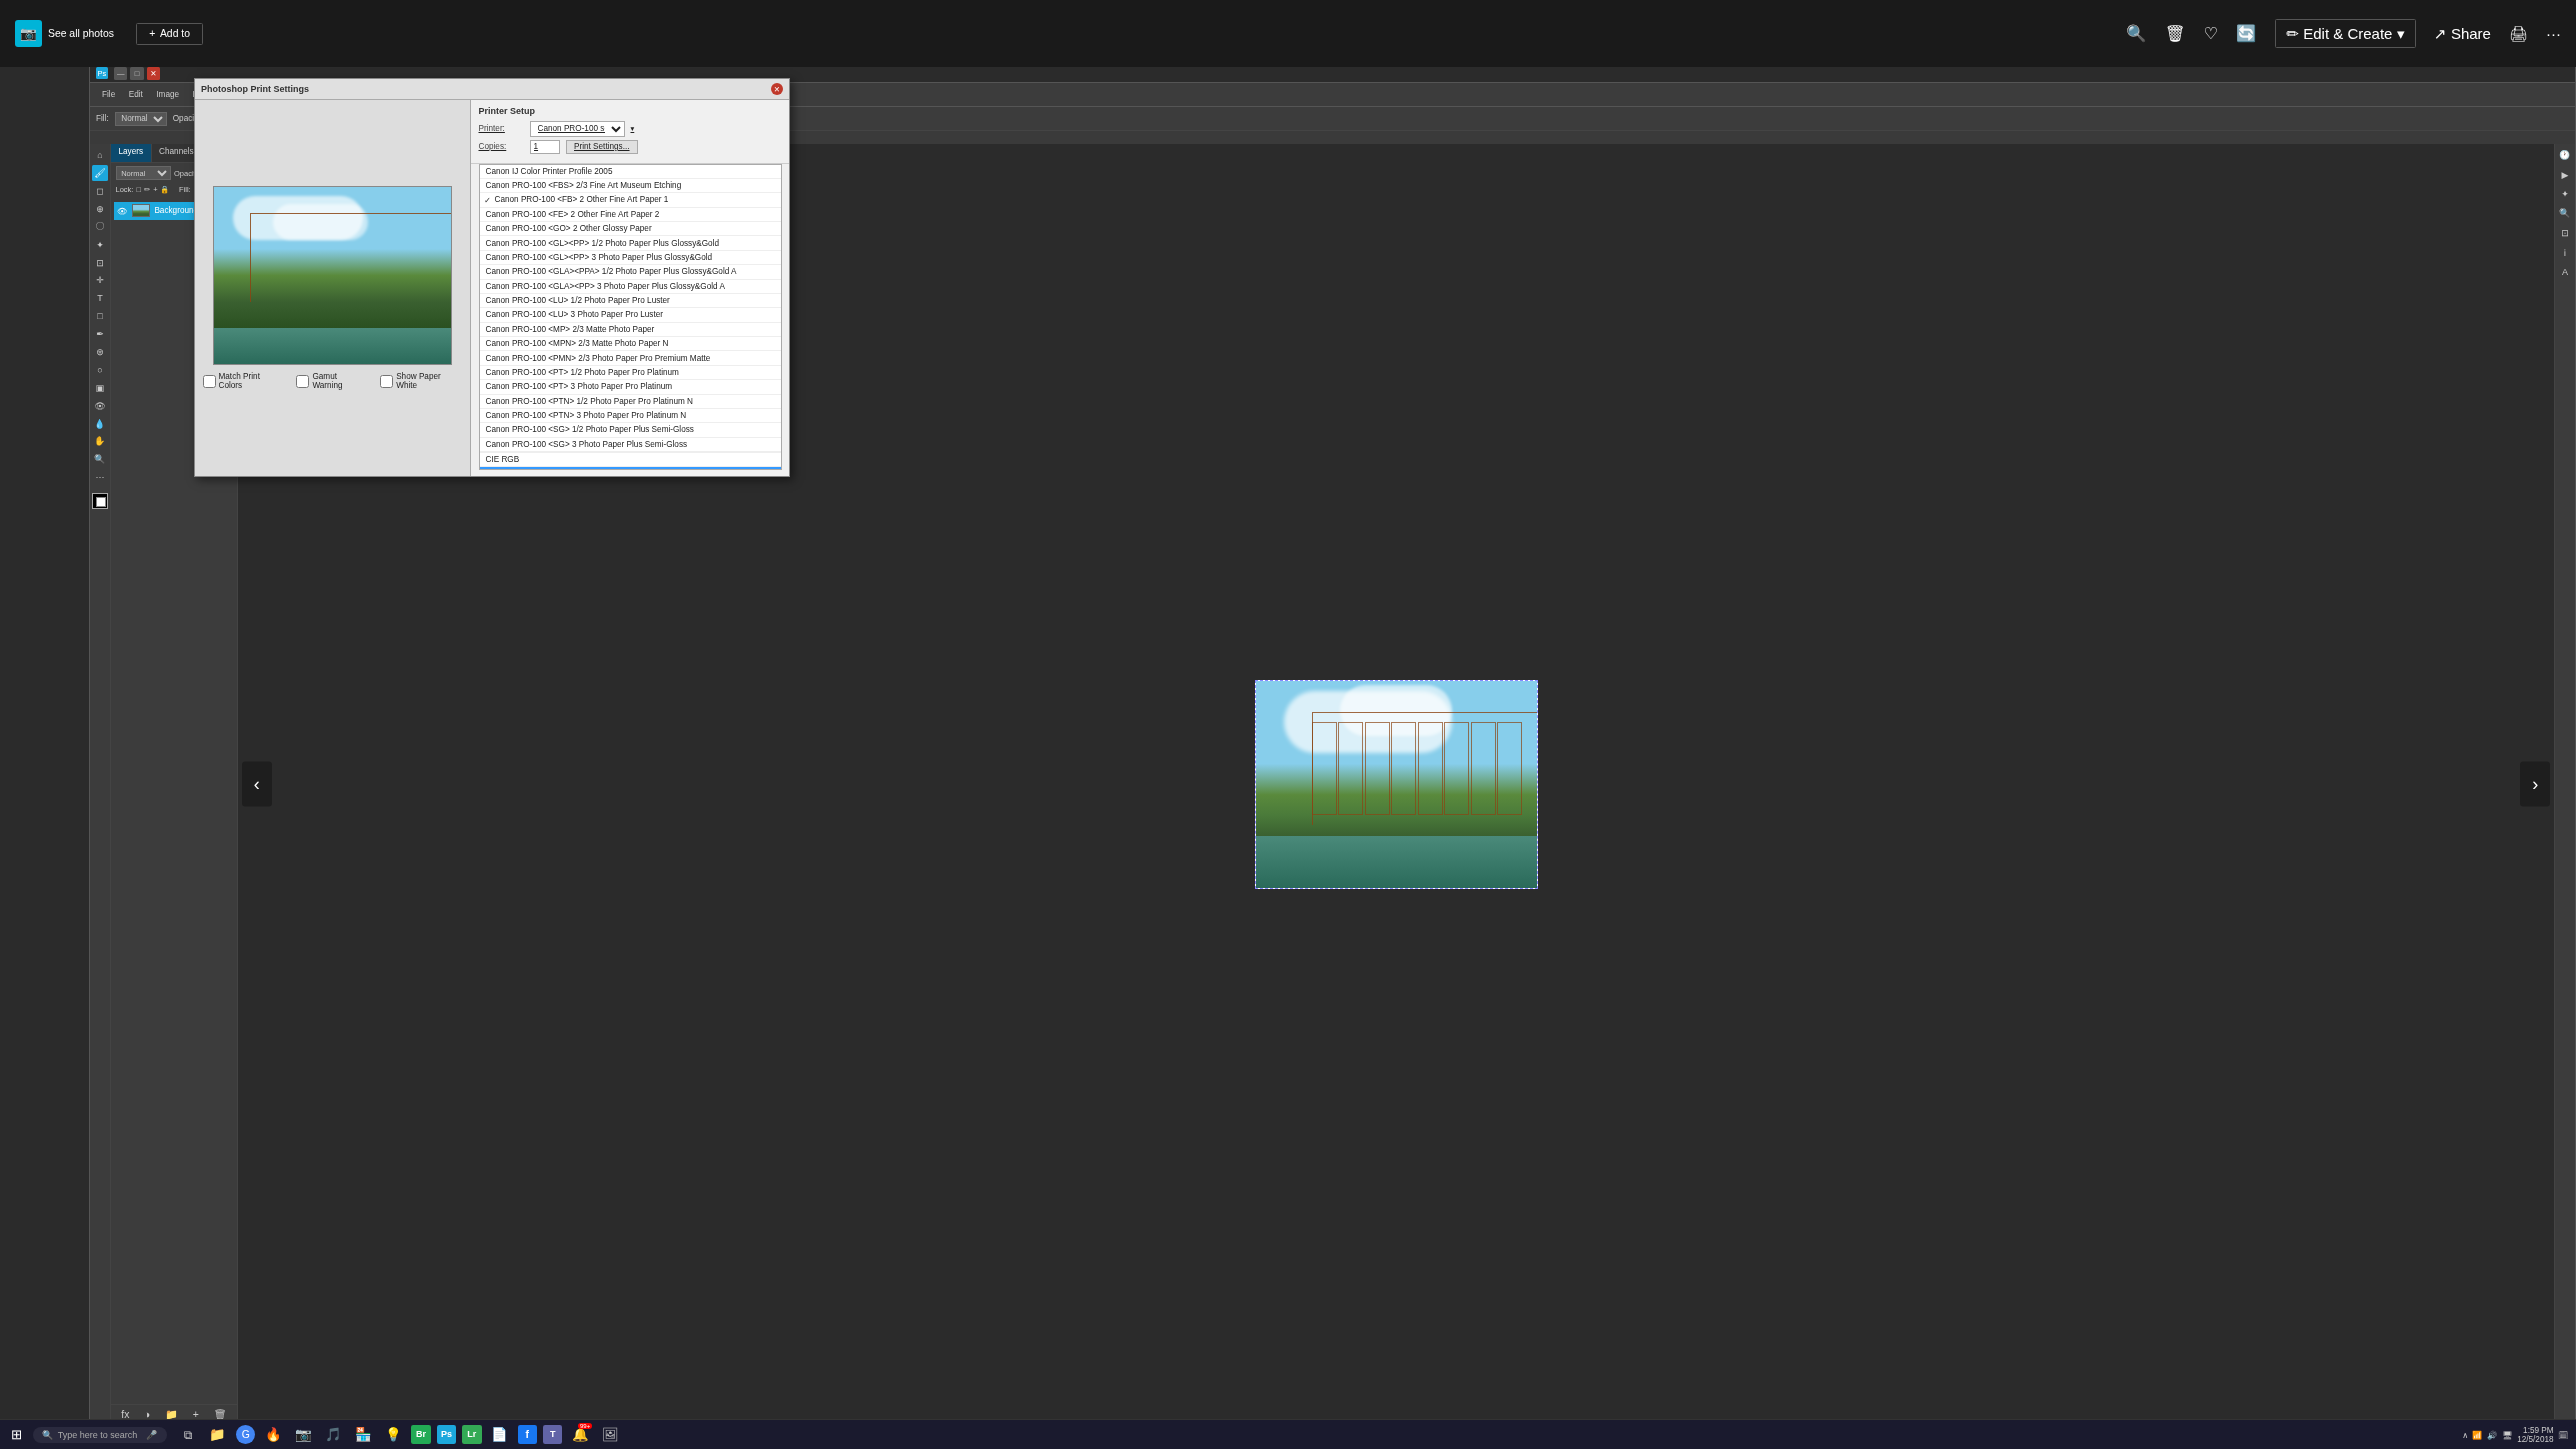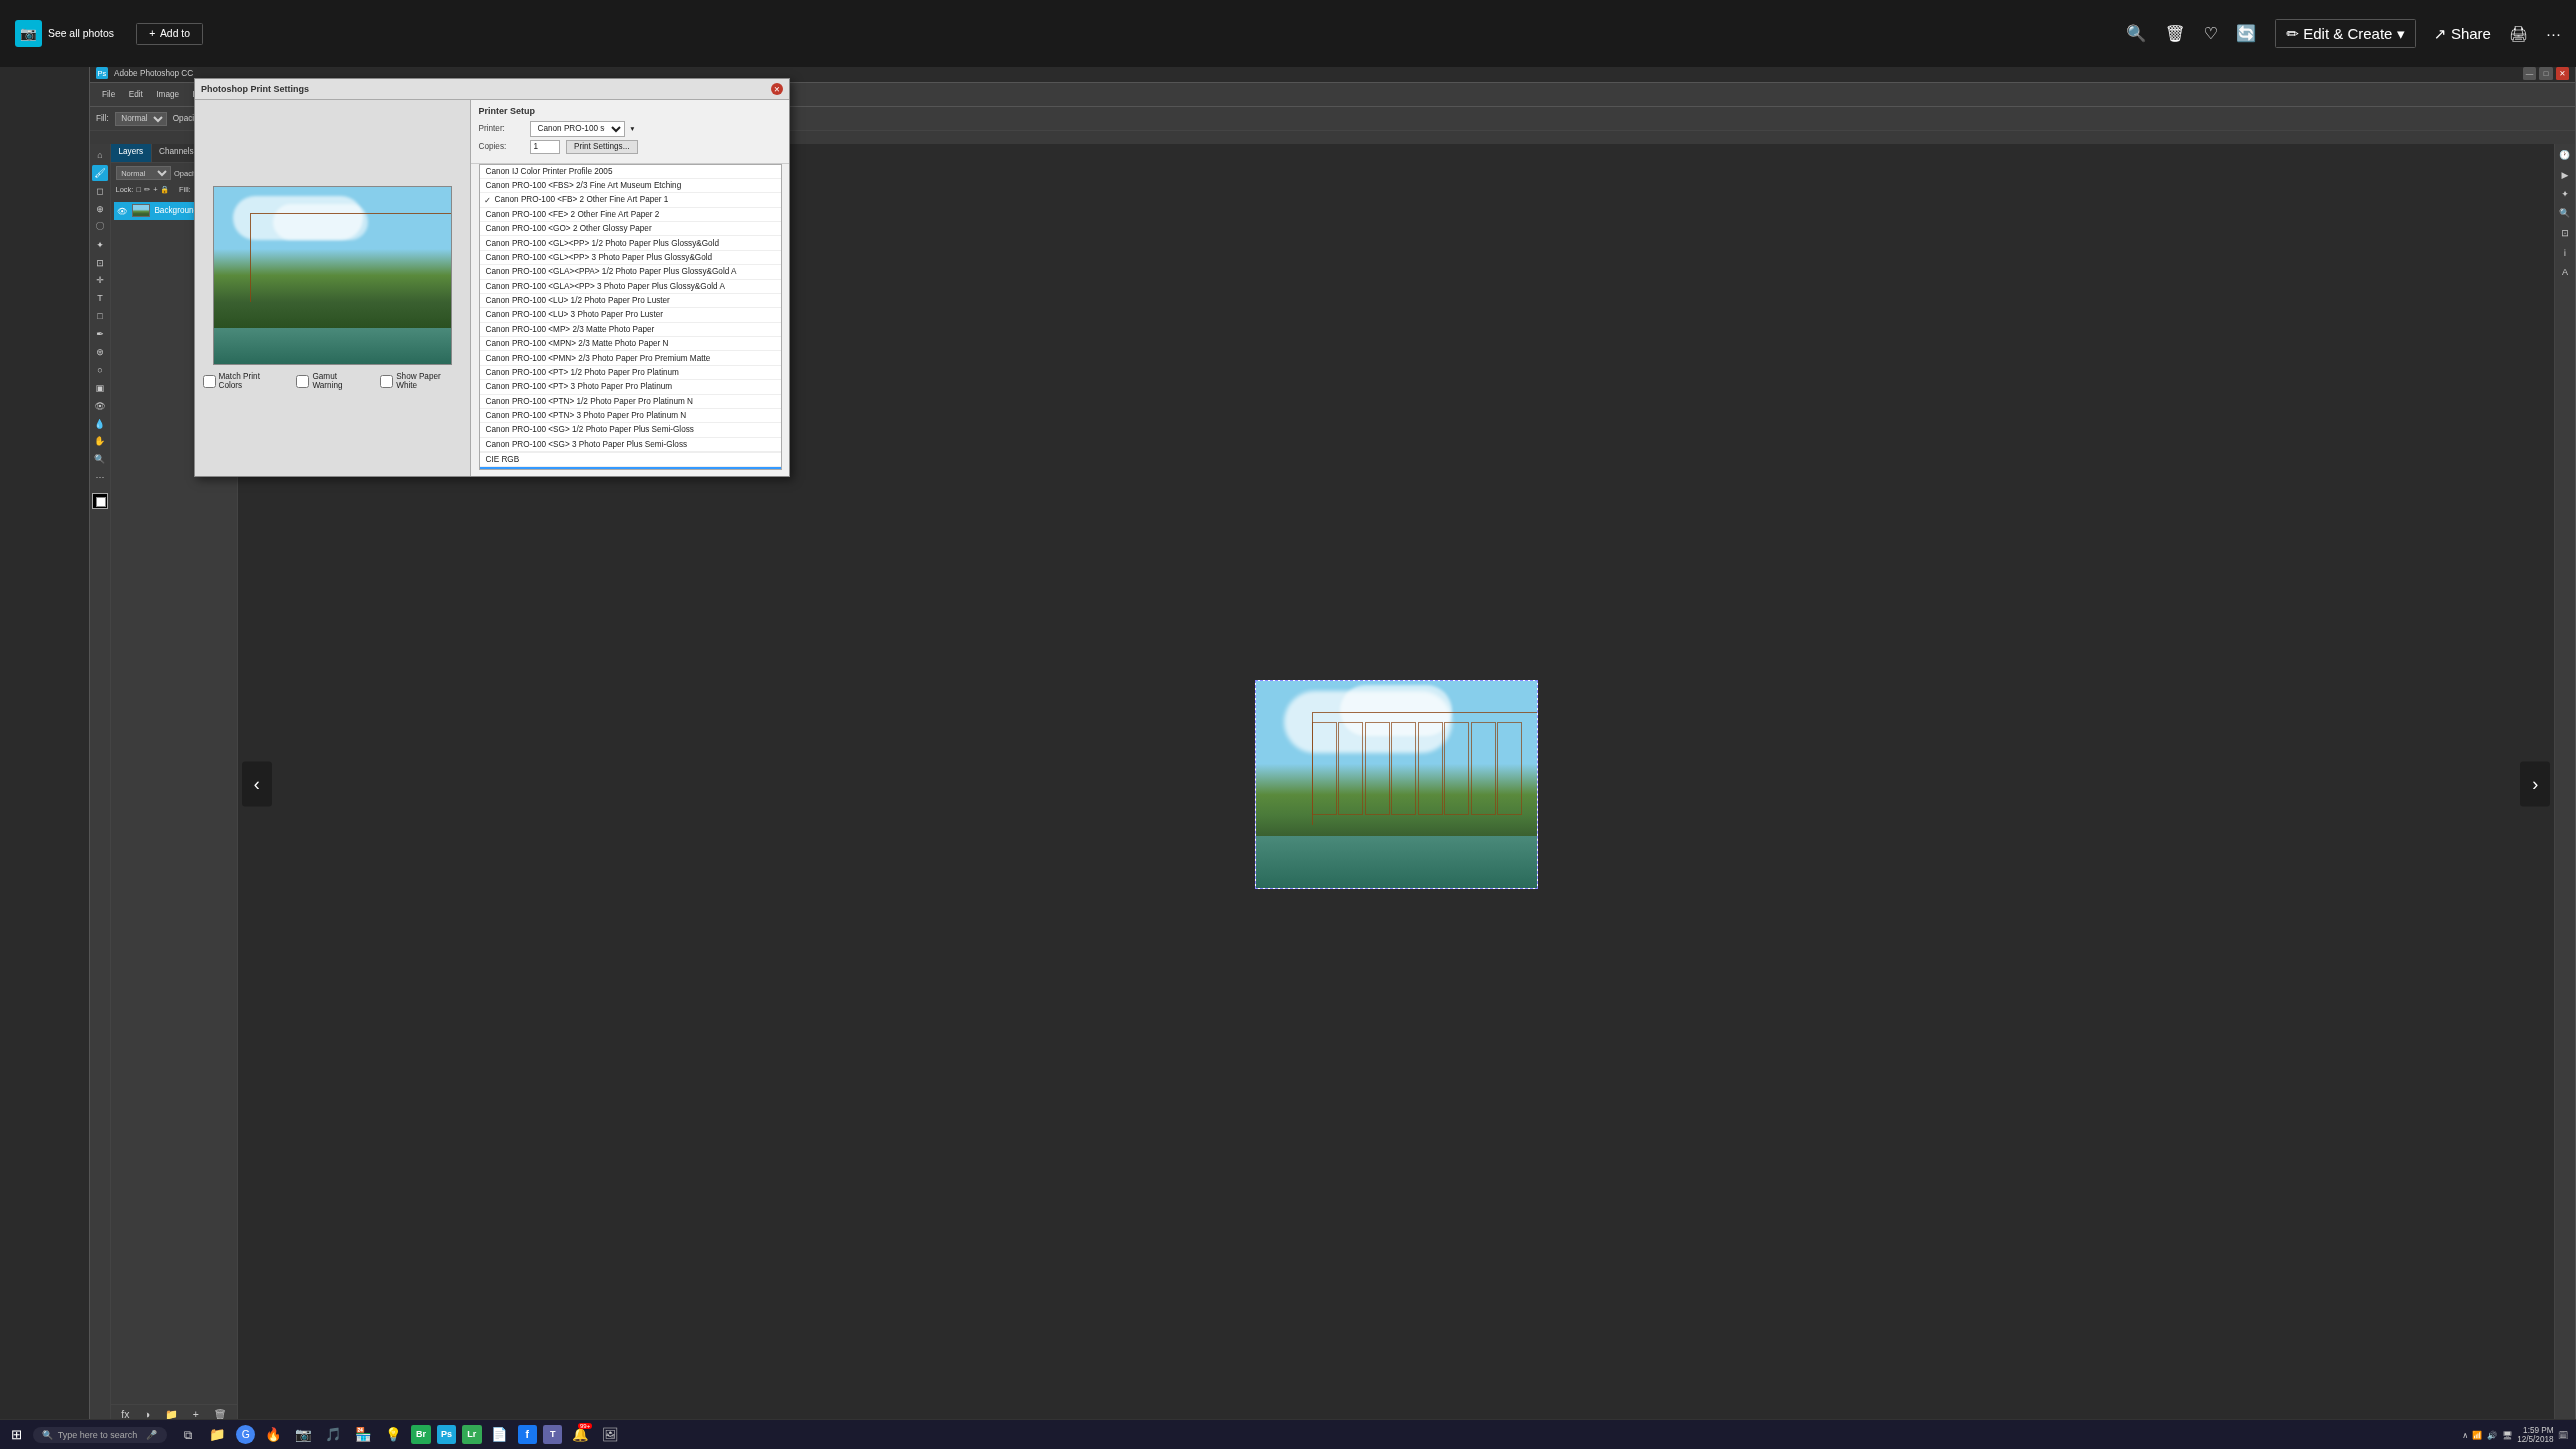--- a/index.html
+++ b/index.html
@@ -173,21 +173,21 @@
 
     
     .print-settings-right {
       flex: 1; display: flex; flex-direction: column; overflow: hidden;
     }
     .print-settings-section {
       padding: 6px 7.5px; border-bottom: 0.7px solid #ccc;
     }
     .print-settings-section-title { font-size: 9px; font-weight: bold; color: #333; margin-bottom: 4.5px; }
     .print-settings-row {
-      display: flex; align-items: center; gap: 6px; margin-bottom: 3px; font-size: 8.2px;
+      display: flex; align-items: center; gap: 6px; margin-bottom: 3px; font-size: 8.2px; text-decoration: underline;
     }
     .print-settings-row label { width: 45px; color: #444; }
     .print-settings-row select { background: #fff; border: 0.7px solid #aaa; padding: 1.5px 3px; font-size: 8.2px; color: #222; }
     .print-settings-row input[type="text"] { background: #fff; border: 0.7px solid #aaa; padding: 1.5px 3px; font-size: 8.2px; color: #222; width: 30px; }
     .print-settings-row button {
       background: #e0e0e0; border: 0.7px solid #aaa; padding: 1.5px 7.5px; font-size: 8.2px;
       cursor: pointer; color: #222;
     }
 
     
@@ -277,21 +277,20 @@
 </div>
 
 <div class="select-button">
   <span>Select</span>
 </div>
 
 <div class="ps-window">
 
   <div class="ps-titlebar">
     <div class="ps-titlebar-icon">Ps</div>
-    <div class="ps-titlebar-title">Adobe Photoshop CC</div>
     <div class="ps-titlebar-btns">
       <div class="ps-titlebar-btn">—</div>
       <div class="ps-titlebar-btn">□</div>
       <div class="ps-titlebar-btn" style="background:#c0392b; color:white;">✕</div>
     </div>
   </div>
 
   <div class="ps-menubar">
     <div class="ps-menu-item">File</div>
     <div class="ps-menu-item">Edit</div>

